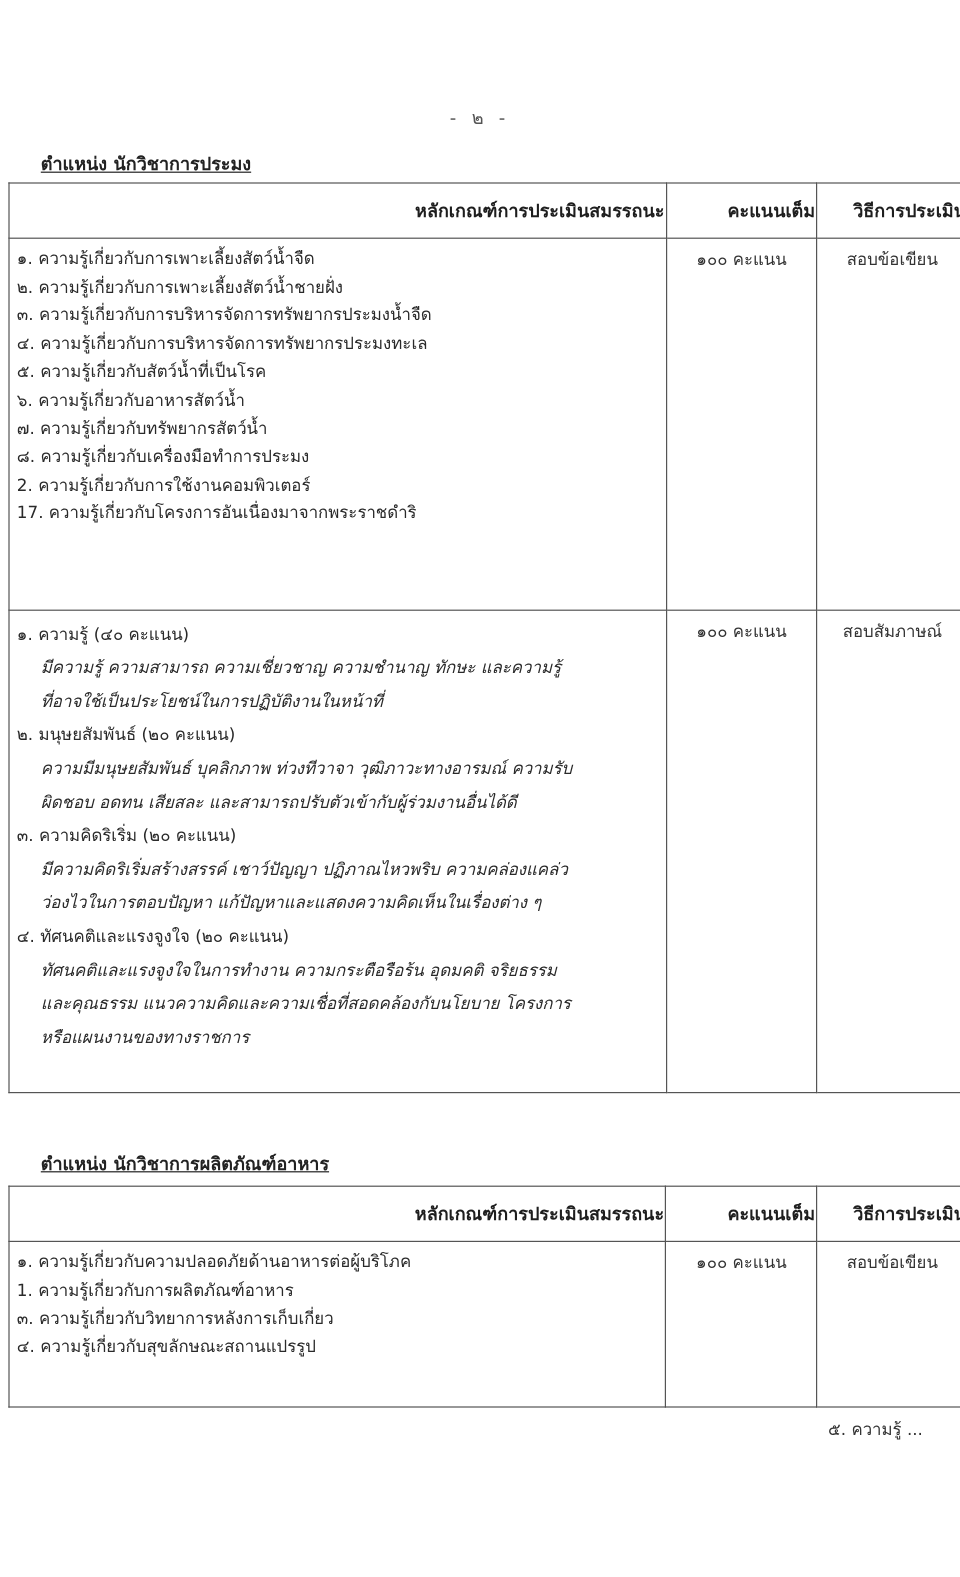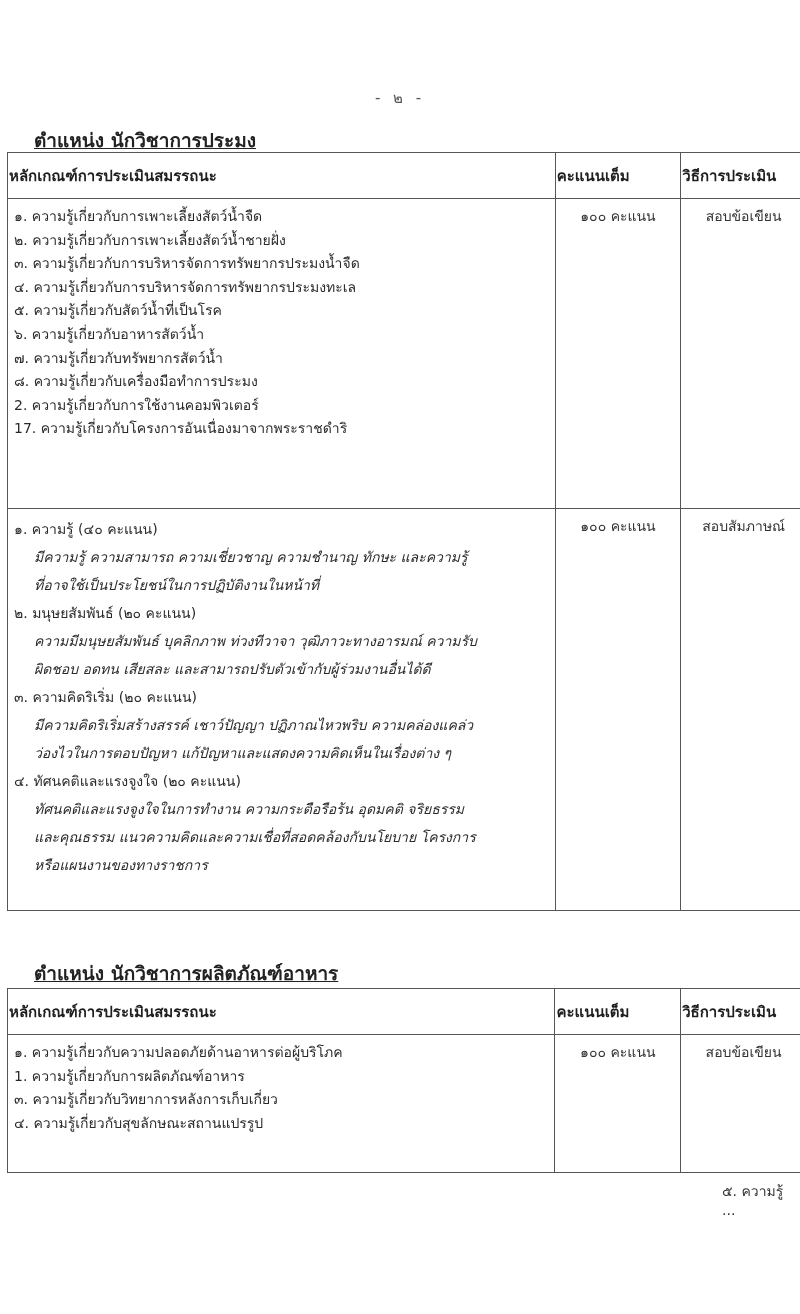--- a/index.html
+++ b/index.html
@@ -21,41 +21,41 @@
       left: 0;
       width: 800px;
       text-align: center;
       font-size: 15px;
       color: #555;
       letter-spacing: 4px;
     }
     .section-title {
       position: absolute;
       left: 34px;
-      font-size: 19px;
+      font-size: 15px;
       font-weight: bold;
       text-decoration: underline;
       color: #222;
     }
     table.criteria {
       position: absolute;
       left: 7px;
       width: 800px;
       border-collapse: collapse;
       font-size: 14px;
       color: #2a2a2a;
     }
     table.criteria th, table.criteria td {
       border: 1.3px solid #555;
       vertical-align: top;
     }
     table.criteria th {
       font-weight: bold;
       font-size: 15px;
-      text-align: left;
+      text-align: right;
       vertical-align: middle;
       color: #1e1e1e;
     }
     .col-criteria { width: 548px; }
     .col-score { width: 126px; }
     .col-method { width: 126px; }
     td.score, td.method {
       text-align: center;
       padding-top: 6px;
       color: #333;
@@ -78,21 +78,20 @@
     .item-head {
       line-height: 28px;
       white-space: nowrap;
     }
     .continuation {
       position: absolute;
       top: 1180px;
       left: 690px;
       font-size: 14px;
       color: #333;
-      margin-left: 32px;
     }
   </style>
 </head>
 <body>
 
 <div class="page-number">- ๒ -</div>
 
 <div class="section-title" style="top:125px;">ตำแหน่ง นักวิชาการประมง</div>
 
 <table class="criteria" style="top:152px;">

